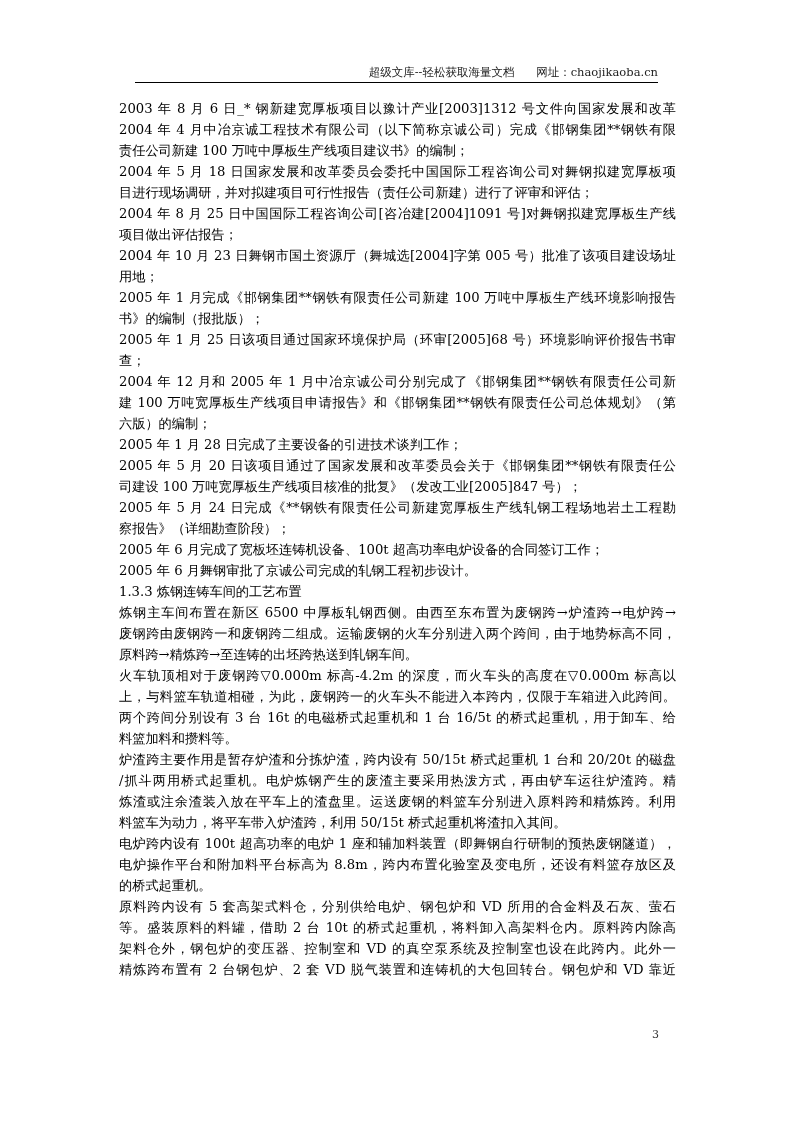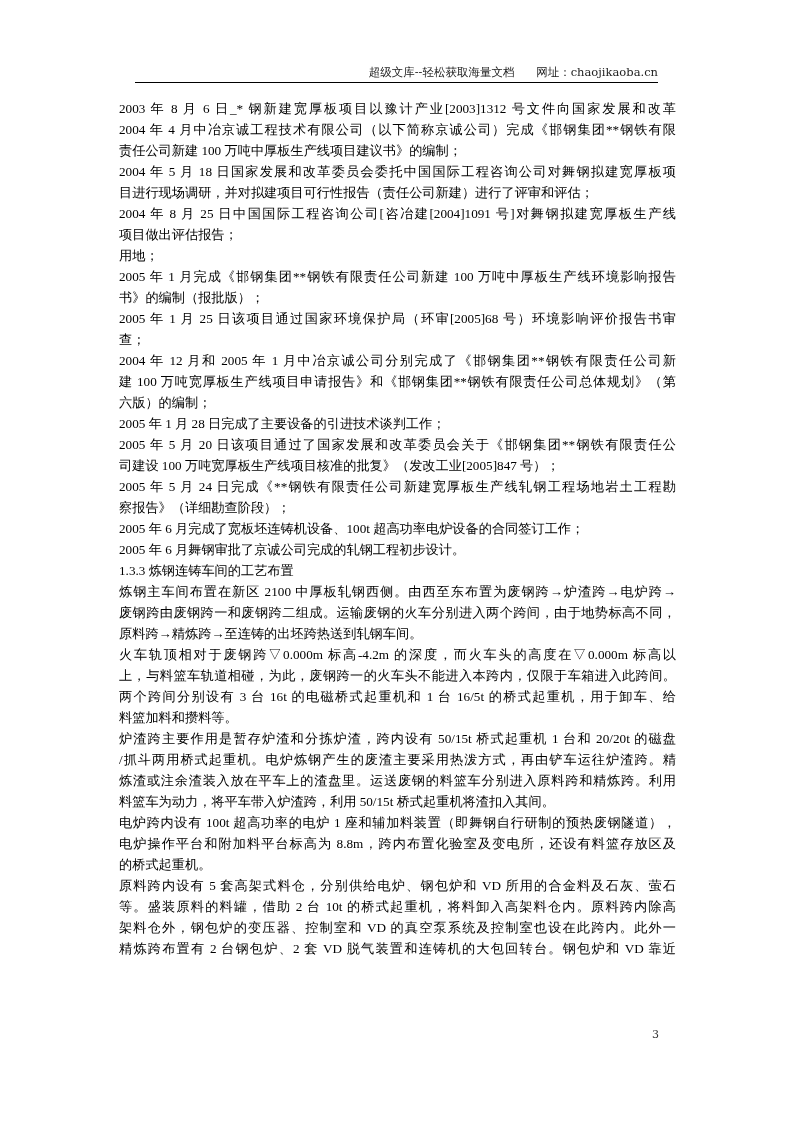--- a/index.html
+++ b/index.html
@@ -6,58 +6,59 @@
   body { width: 793px; height: 1122px; position: relative; overflow: hidden;
          font-family: "DejaVu Serif", "Liberation Serif", serif; color: #000; }
   .page { position: absolute; left: 0; top: 8px; width: 793px; height: 1122px; background: #fff; }
   .header { position: absolute; left: 135px; top: 56px; width: 523px; height: 18px;
             border-bottom: 1px solid #000; text-align: right;
             font-size: 11.5px; line-height: 16px; color: #222; }
   .header span { margin-left: 18px; }
   .header span:first-child { margin-left: 0; }
   .body { position: absolute; left: 119px; top: 90px; width: 557px; }
   .line { font-size: 13.2px; line-height: 21px; height: 21px; white-space: nowrap;
-          text-align: justify; text-align-last: justify; overflow: hidden; font-family: Liberation Serif, serif; }
+          text-align: justify; text-align-last: justify; overflow: hidden; }
   .line.last { text-align-last: left; }
   .pagenum { position: absolute; left: 652px; top: 1020px; font-size: 11px; color: #333; }
 </style>
 </head>
 <body>
 
 <div class="page">
   <div class="header">
     <span>超级文库--轻松获取海量文档</span>
     <span>网址：chaojikaoba.cn</span>
   </div>
 
   <div class="body" id="doc-body">
       <div class="line">2003 年 8 月 6 日_* 钢新建宽厚板项目以豫计产业[2003]1312 号文件向国家发展和改革</div>
       <div class="line">2004 年 4 月中冶京诚工程技术有限公司（以下简称京诚公司）完成《邯钢集团**钢铁有限</div>
       <div class="line last">责任公司新建 100 万吨中厚板生产线项目建议书》的编制；</div>
       <div class="line">2004 年 5 月 18 日国家发展和改革委员会委托中国国际工程咨询公司对舞钢拟建宽厚板项</div>
       <div class="line last">目进行现场调研，并对拟建项目可行性报告（责任公司新建）进行了评审和评估；</div>
       <div class="line">2004 年 8 月 25 日中国国际工程咨询公司[咨冶建[2004]1091 号]对舞钢拟建宽厚板生产线</div>
       <div class="line last">项目做出评估报告；</div>
+      <div class="line">2004 年 10 月 23 日舞钢市国土资源厅（舞城选[2004]字第 005 号）批准了该项目建设场址</div>
       <div class="line last">用地；</div>
       <div class="line">2005 年 1 月完成《邯钢集团**钢铁有限责任公司新建 100 万吨中厚板生产线环境影响报告</div>
       <div class="line last">书》的编制（报批版）；</div>
       <div class="line">2005 年 1 月 25 日该项目通过国家环境保护局（环审[2005]68 号）环境影响评价报告书审</div>
       <div class="line last">查；</div>
       <div class="line">2004 年 12 月和 2005 年 1 月中冶京诚公司分别完成了《邯钢集团**钢铁有限责任公司新</div>
       <div class="line">建 100 万吨宽厚板生产线项目申请报告》和《邯钢集团**钢铁有限责任公司总体规划》（第</div>
       <div class="line last">六版）的编制；</div>
       <div class="line last">2005 年 1 月 28 日完成了主要设备的引进技术谈判工作；</div>
       <div class="line">2005 年 5 月 20 日该项目通过了国家发展和改革委员会关于《邯钢集团**钢铁有限责任公</div>
       <div class="line last">司建设 100 万吨宽厚板生产线项目核准的批复》（发改工业[2005]847 号）；</div>
       <div class="line">2005 年 5 月 24 日完成《**钢铁有限责任公司新建宽厚板生产线轧钢工程场地岩土工程勘</div>
       <div class="line last">察报告》（详细勘查阶段）；</div>
       <div class="line last">2005 年 6 月完成了宽板坯连铸机设备、100t 超高功率电炉设备的合同签订工作；</div>
       <div class="line last">2005 年 6 月舞钢审批了京诚公司完成的轧钢工程初步设计。</div>
       <div class="line last">1.3.3 炼钢连铸车间的工艺布置</div>
-      <div class="line">炼钢主车间布置在新区 2100 中厚板轧钢西侧。由西至东布置为废钢跨→炉渣跨→电炉跨→</div>
+      <div class="line">炼钢主车间布置在新区 6500 中厚板轧钢西侧。由西至东布置为废钢跨→炉渣跨→电炉跨→</div>
       <div class="line">废钢跨由废钢跨一和废钢跨二组成。运输废钢的火车分别进入两个跨间，由于地势标高不同，</div>
       <div class="line last">原料跨→精炼跨→至连铸的出坯跨热送到轧钢车间。</div>
       <div class="line">火车轨顶相对于废钢跨▽0.000m 标高-4.2m 的深度，而火车头的高度在▽0.000m 标高以</div>
       <div class="line">上，与料篮车轨道相碰，为此，废钢跨一的火车头不能进入本跨内，仅限于车箱进入此跨间。</div>
       <div class="line">两个跨间分别设有 3 台 16t 的电磁桥式起重机和 1 台 16/5t 的桥式起重机，用于卸车、给</div>
       <div class="line last">料篮加料和攒料等。</div>
       <div class="line">炉渣跨主要作用是暂存炉渣和分拣炉渣，跨内设有 50/15t 桥式起重机 1 台和 20/20t 的磁盘</div>
       <div class="line">/抓斗两用桥式起重机。电炉炼钢产生的废渣主要采用热泼方式，再由铲车运往炉渣跨。精</div>
       <div class="line">炼渣或注余渣装入放在平车上的渣盘里。运送废钢的料篮车分别进入原料跨和精炼跨。利用</div>
       <div class="line last">料篮车为动力，将平车带入炉渣跨，利用 50/15t 桥式起重机将渣扣入其间。</div>

